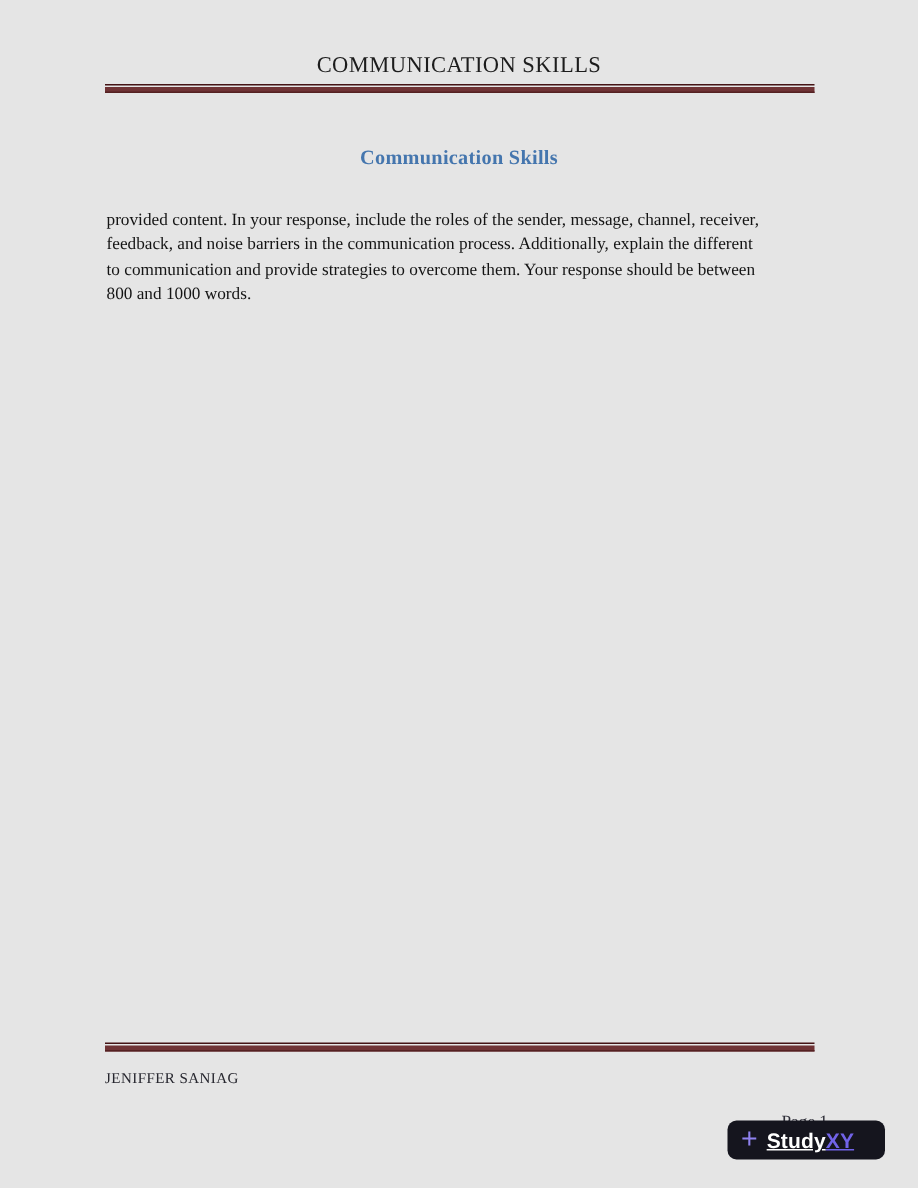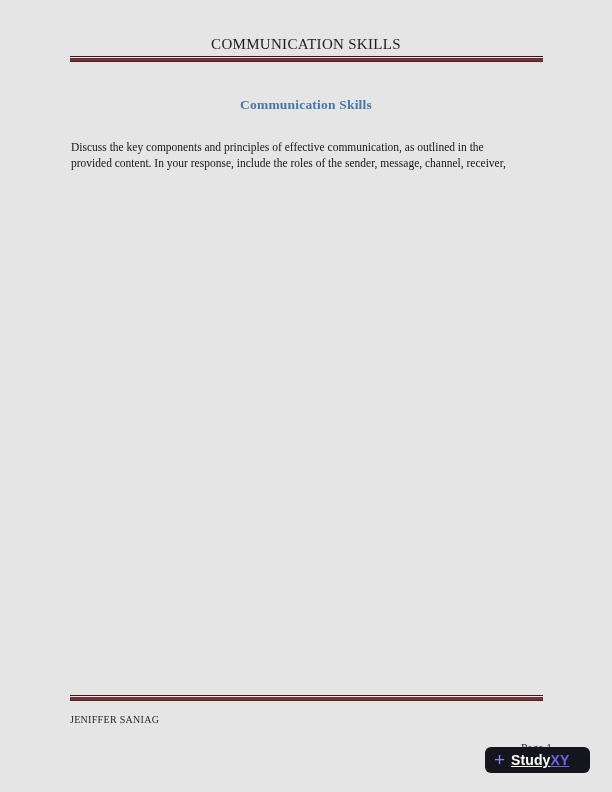--- a/index.html
+++ b/index.html
@@ -132,22 +132,24 @@
 
   <div class="header-title">COMMUNICATION SKILLS</div>
   <div class="rule header-rule">
     <div class="rule-thin"></div>
     <div class="rule-thick"></div>
   </div>
 
   <h1 class="doc-title">Communication Skills</h1>
 
   <div class="body-paragraph">
-    <div class="pline">Discuss the key components and principles of effective communication, as outlined in the</div>
     <div class="pline">provided content. In your response, include the roles of the sender, message, channel, receiver,</div>
+    <div class="pline">feedback, and noise barriers in the communication process. Additionally, explain the different</div>
+    <div class="pline">to communication and provide strategies to overcome them. Your response should be between</div>
+    <div class="pline">800 and 1000 words.</div>
   </div>
 
   <div class="rule footer-rule">
     <div class="rule-thin"></div>
     <div class="rule-thick"></div>
   </div>
 
   <div class="footer-author">JENIFFER SANIAG</div>
 
   <div class="page-number">Page 1</div>

